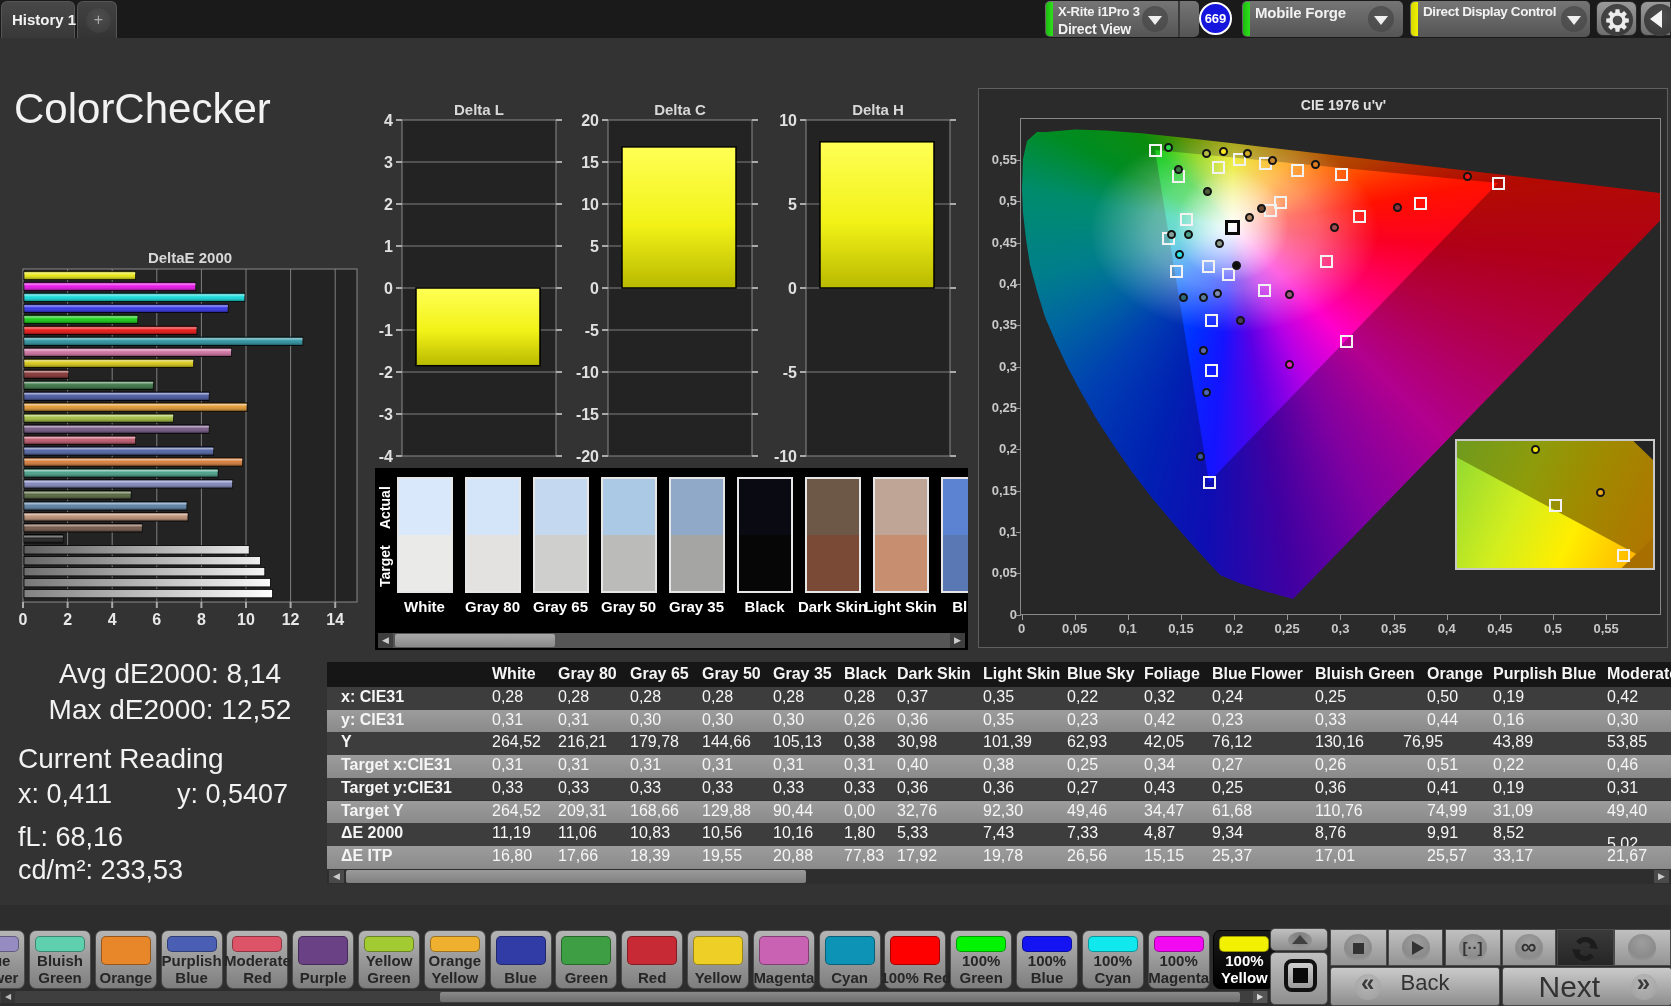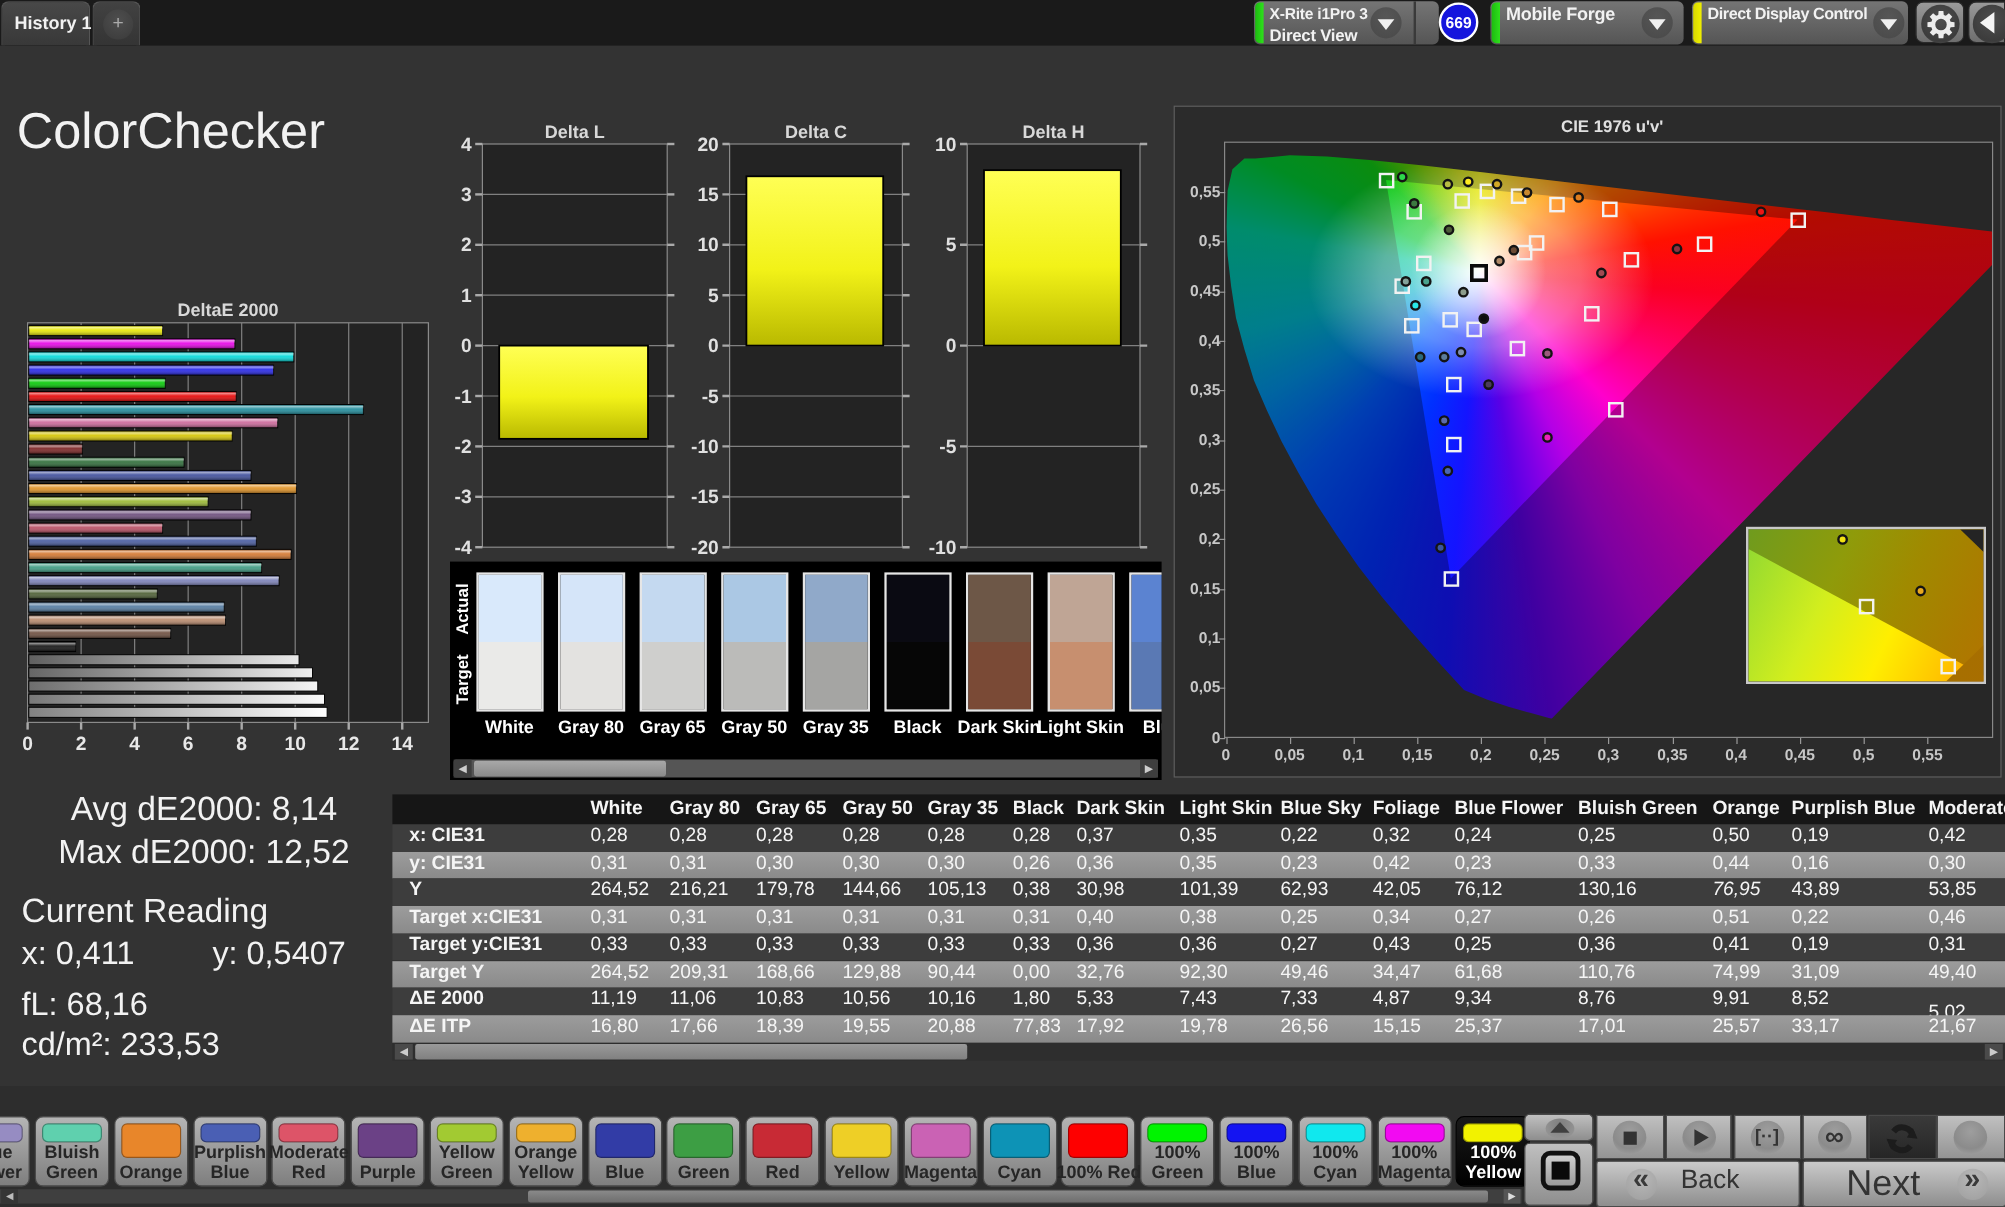--- a/index.html
+++ b/index.html
@@ -462,21 +462,21 @@
 <span style="left:303px;">179,78</span>
 <span style="left:375px;">144,66</span>
 <span style="left:446px;">105,13</span>
 <span style="left:517px;">0,38</span>
 <span style="left:570px;">30,98</span>
 <span style="left:656px;">101,39</span>
 <span style="left:740px;">62,93</span>
 <span style="left:817px;">42,05</span>
 <span style="left:885px;">76,12</span>
 <span style="left:988px;">130,16</span>
-<span style="left:1100px;font-style:italic;">76,95</span>
+<span style="left:1076px;">76,95</span>
 <span style="left:1166px;">43,89</span>
 <span style="left:1280px;">53,85</span>
 </div>
 <div class="trow" style="top:93.1px;height:22.7px;background:linear-gradient(#9c9c9c,#8a8a8a);">
 <span class="lab">Target x:CIE31</span>
 <span style="left:165px;">0,31</span>
 <span style="left:231px;">0,31</span>
 <span style="left:303px;">0,31</span>
 <span style="left:375px;">0,31</span>
 <span style="left:446px;">0,31</span>

